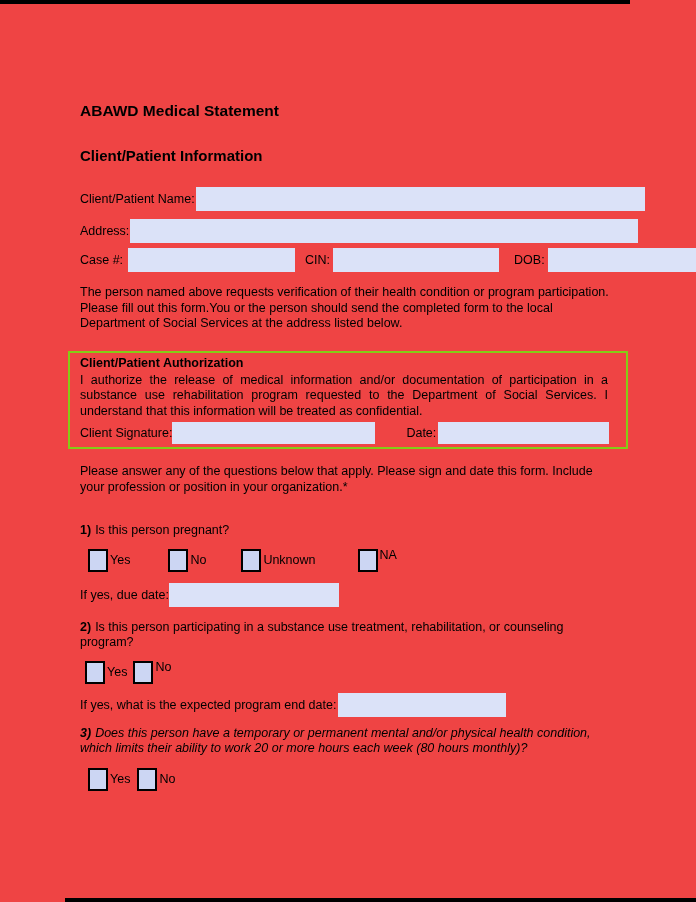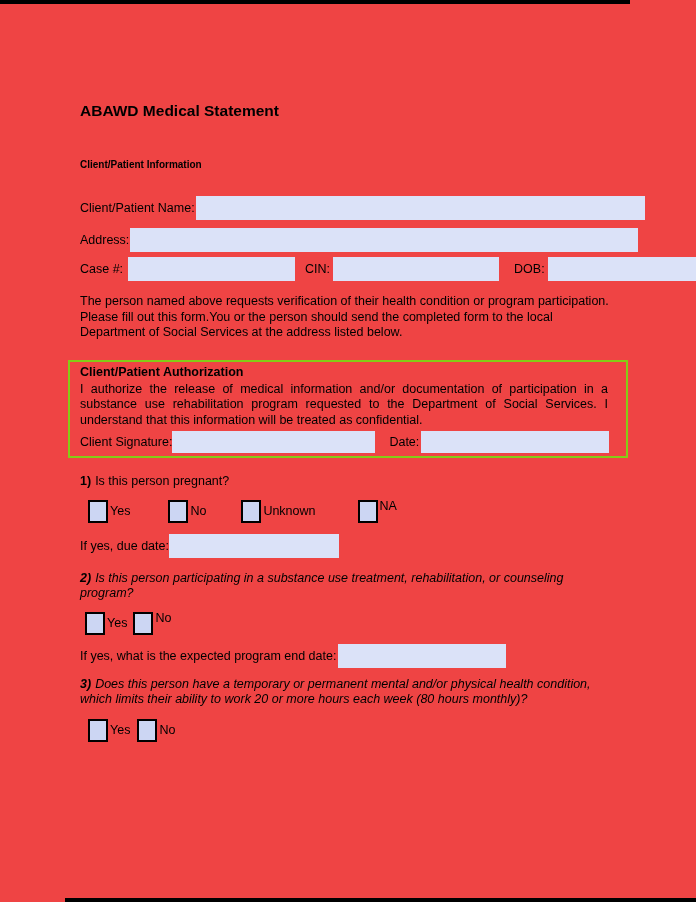--- a/index.html
+++ b/index.html
@@ -9,21 +9,21 @@
     background:#ef4444;
     font-family:"Liberation Sans","DejaVu Sans",sans-serif;
     color:#000;
     overflow:hidden;
   }
   .edge-bar{position:absolute;background:#000;height:4px;}
   .edge-bar.top{top:0;left:0;width:630px;}
   .edge-bar.bottom{bottom:0;left:65px;width:631px;}
   .content{padding-left:80px;width:565px;}
   h1{margin:0;padding-top:102px;font-size:15.5px;font-weight:bold;line-height:18px;}
-  h2{margin:37px 0 0 0;font-size:10px;font-weight:bold;line-height:16px;}
+  h2{margin:28px 0 0 0;font-size:15px;font-weight:bold;line-height:16px;}
   p{margin:0;font-size:12.5px;line-height:15.5px;}
   .intro{margin-top:13px;width:530px;}
   .instructions{margin-top:15px;width:530px;}
   .row{display:flex;align-items:center;}
   .row label{font-size:12.5px;white-space:nowrap;}
   .field{
     appearance:none;-webkit-appearance:none;
     border:none;outline:none;border-radius:0;
     background:#dbe2f8;
     height:24px;
@@ -43,25 +43,25 @@
   .auth-box{
     margin-top:19px;margin-left:-12px;
     width:560px;box-sizing:border-box;
     border:2px solid #84cc16;
     padding:3px 12px 3px 10px;
   }
   .auth-heading{font-size:12.5px;font-weight:bold;line-height:15px;}
   .auth-body{margin-top:2px;width:528px;text-align:justify;}
   .sig-row{margin-top:3px;height:22px;}
   .sig-field{width:203px;height:22px;}
-  .date-label{margin-left:14px;}
+  .date-label{margin-left:31px;}
   .date-field{flex:1;height:22px;margin-left:2px;margin-right:5px;}
-  .question{margin-top:16px;font-size:12.5px;line-height:15.5px;width:530px;}
+  .question{margin-top:28px;font-size:12.5px;line-height:15.5px;width:530px;}
   .question b{margin-right:4px;}
-  .q2{margin-top:13px;font-style:italic;}
+  .q2{margin-top:13px;}
   .q3{margin-top:9px;font-style:italic;}
   .options{display:flex;align-items:center;height:23px;}
   .opts-1,.opts-2{margin-top:10px;}
   .opts-3{margin-top:11px;}
   .opt{display:flex;align-items:center;}
   .cb{
     appearance:none;-webkit-appearance:none;
     width:20px;height:23px;box-sizing:border-box;
     border:2px solid #000;background:#ccd6f3;
     margin:0;border-radius:0;
@@ -116,20 +116,21 @@
       <div class="auth-heading">Client/Patient Authorization</div>
       <p class="auth-body">I authorize the release of medical information and/or documentation of participation in a substance use rehabilitation program requested to the Department of Social Services. I understand that this information will be treated as confidential.</p>
       <div class="row sig-row">
         <label>Client Signature:</label>
         <input type="text" class="field sig-field" value="" style="">
         <label class="date-label">Date:</label>
         <input type="text" class="field date-field" value="" style="">
       </div>
     </div>
 
+    <p class="instructions">Please answer any of the questions below that apply. Please sign and date this form. Include your profession or position in your organization.*</p>
 
     <div class="question q1">
       <b>1)</b><span>Is this person pregnant?</span>
     </div>
     <div class="options opts-1">
       <span class="opt o1">
         <input type="checkbox" class="cb" style="">
         <span class="opt-label">Yes</span>
       </span>
       <span class="opt o2">

